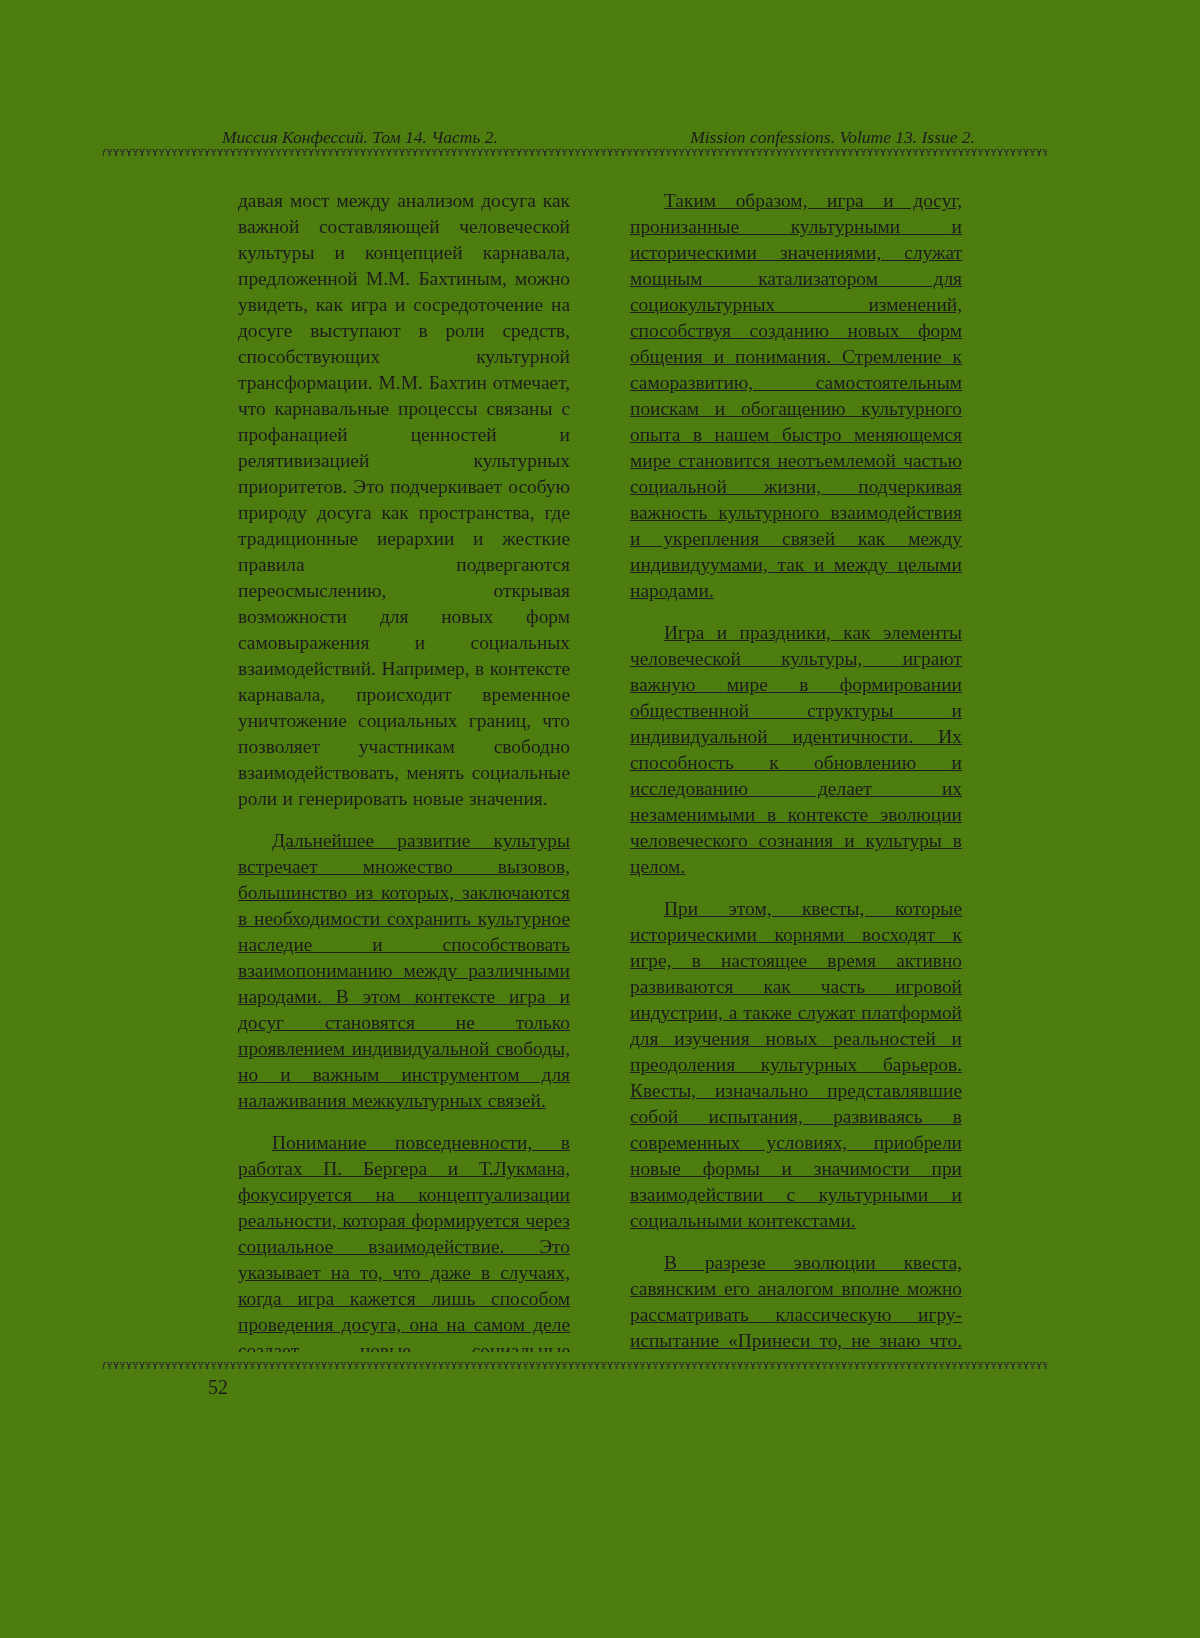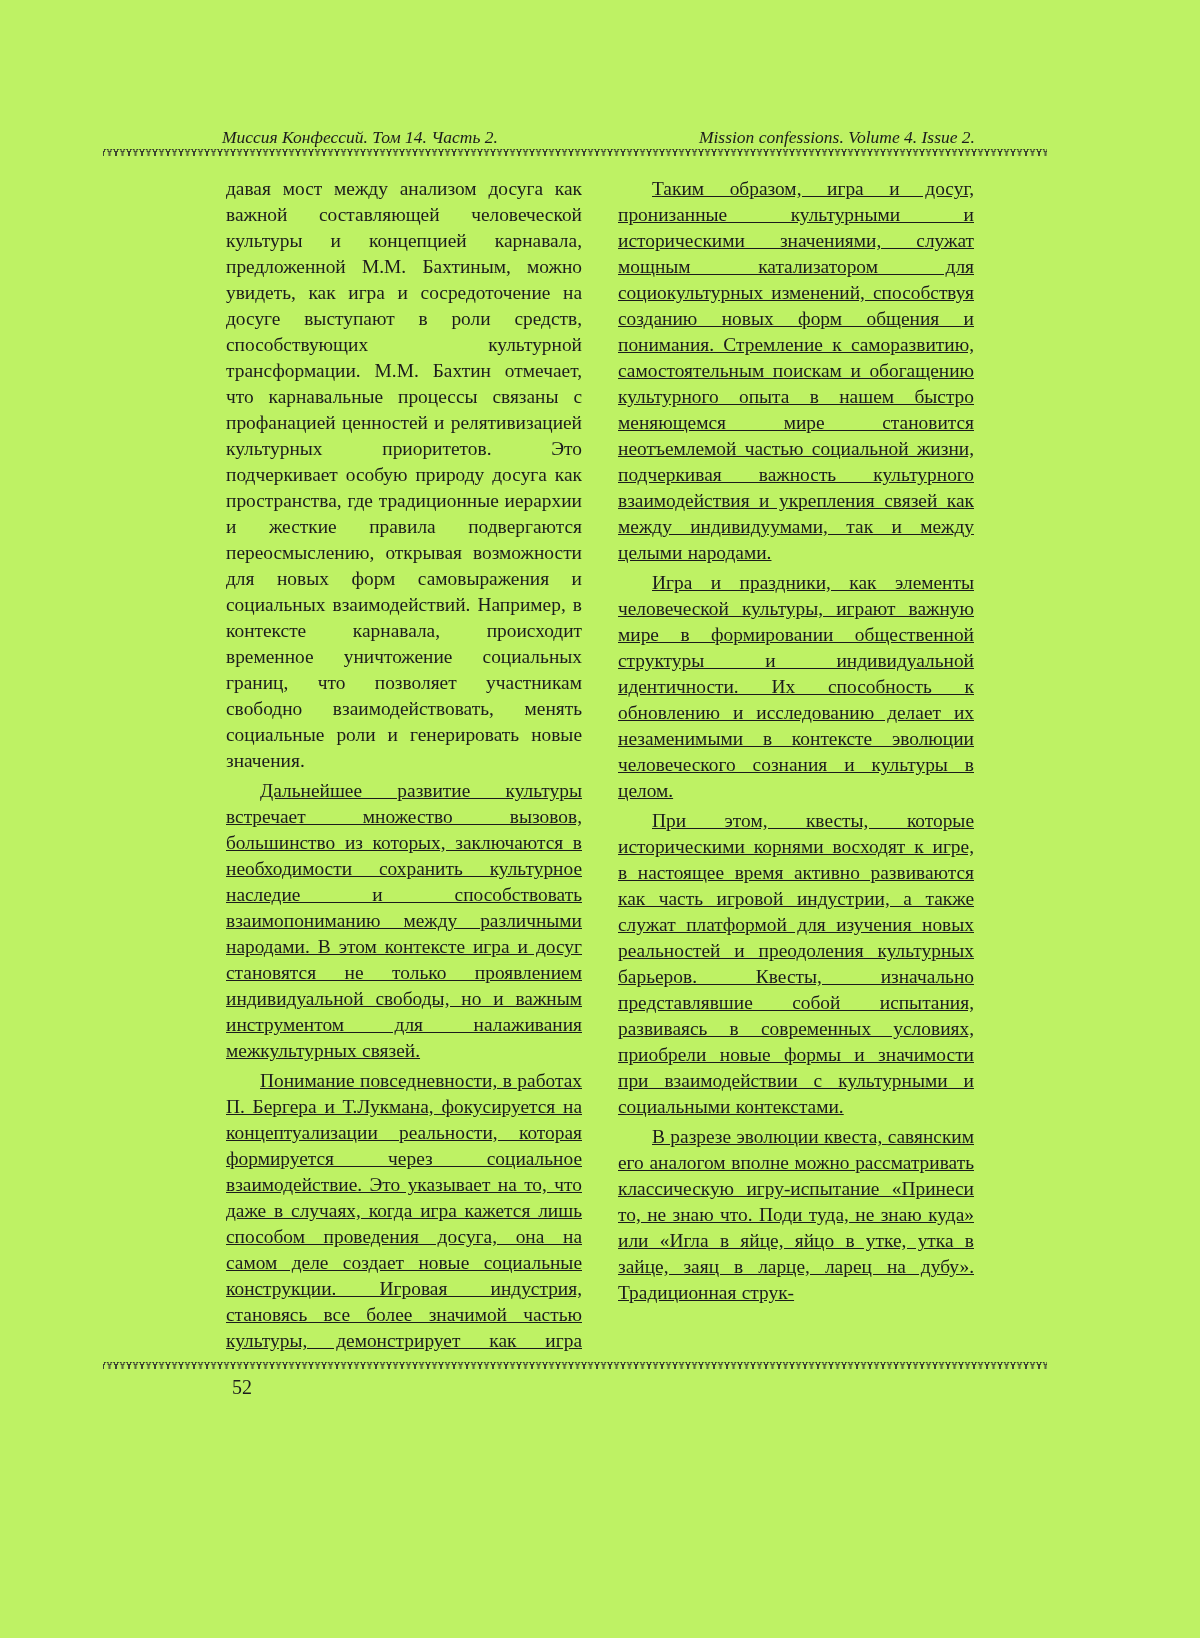--- a/index.html
+++ b/index.html
@@ -4,21 +4,21 @@
 <style>
   html, body {
     margin: 0;
     padding: 0;
     background: #ffffff;
   }
   .page {
     position: relative;
     width: 1200px;
     height: 1638px;
-    background: #bef264;
+    background: #4d7c0f;
     font-family: "Liberation Serif", "DejaVu Serif", serif;
     color: #1c1c1c;
     overflow: hidden;
   }
   .running-head {
     position: absolute;
     top: 126px;
     left: 222px;
     width: 753px;
     display: flex;
@@ -49,45 +49,45 @@
     height: 1180px;
     display: flex;
     gap: 28px;
     overflow: hidden;
   }
   .col {
     flex: 1 1 0;
     min-width: 0;
   }
   .col p {
-    margin: 4px;
+    margin: 16px;
     font-size: 19.4px;
     line-height: 26px;
     text-align: justify;
     text-justify: inter-word;
     word-spacing: 0.5px;
     hyphens: auto;
   }
   .col p.indent { text-indent: 34px; text-decoration: underline; }
   .page-number {
     position: absolute;
     top: 1376px;
-    left: 232px;
+    left: 208px;
     font-size: 20px;
     color: #1c1c1c;
   }
 </style>
 </head>
 <body>
 
 <div class="page">
 
   <div class="running-head">
     <span>Миссия Конфессий. Том 14. Часть 2.</span>
-    <span>Mission confessions. Volume 4. Issue 2.</span>
+    <span>Mission confessions. Volume 13. Issue 2.</span>
   </div>
 
   <div class="separator separator-top"></div>
 
   <div class="columns">
     <div class="col">
       <p>давая мост между анализом досуга как важной составляющей человеческой культуры и концепцией карнавала, предложенной М.М. Бахтиным, можно увидеть, как игра и сосредоточение на досуге выступают в роли средств, способствующих культурной трансформации. М.М. Бахтин отмечает, что карнавальные процессы связаны с профанацией ценностей и релятивизацией культурных приоритетов. Это подчеркивает особую природу досуга как пространства, где традиционные иерархии и жесткие правила подвергаются переосмыслению, открывая возможности для новых форм самовыражения и социальных взаимодействий. Например, в контексте карнавала, происходит временное уничтожение социальных границ, что позволяет участникам свободно взаимодействовать, менять социальные роли и генерировать новые значения.</p>
       <p class="indent">Дальнейшее развитие культуры встречает множество вызовов, большинство из которых, заключаются в необходимости сохранить культурное наследие и способствовать взаимопониманию между различными народами. В этом контексте игра и досуг становятся не только проявлением индивидуальной свободы, но и важным инструментом для налаживания межкультурных связей.</p>
       <p class="indent">Понимание повседневности, в работах П. Бергера и Т.Лукмана, фокусируется на концептуализации реальности, которая формируется через социальное взаимодействие. Это указывает на то, что даже в случаях, когда игра кажется лишь способом проведения досуга, она на самом деле создает новые социальные конструкции. Игровая индустрия, становясь все более значимой частью культуры, демонстрирует как игра переосмысляется в приходящем мире,</p>
     </div>

